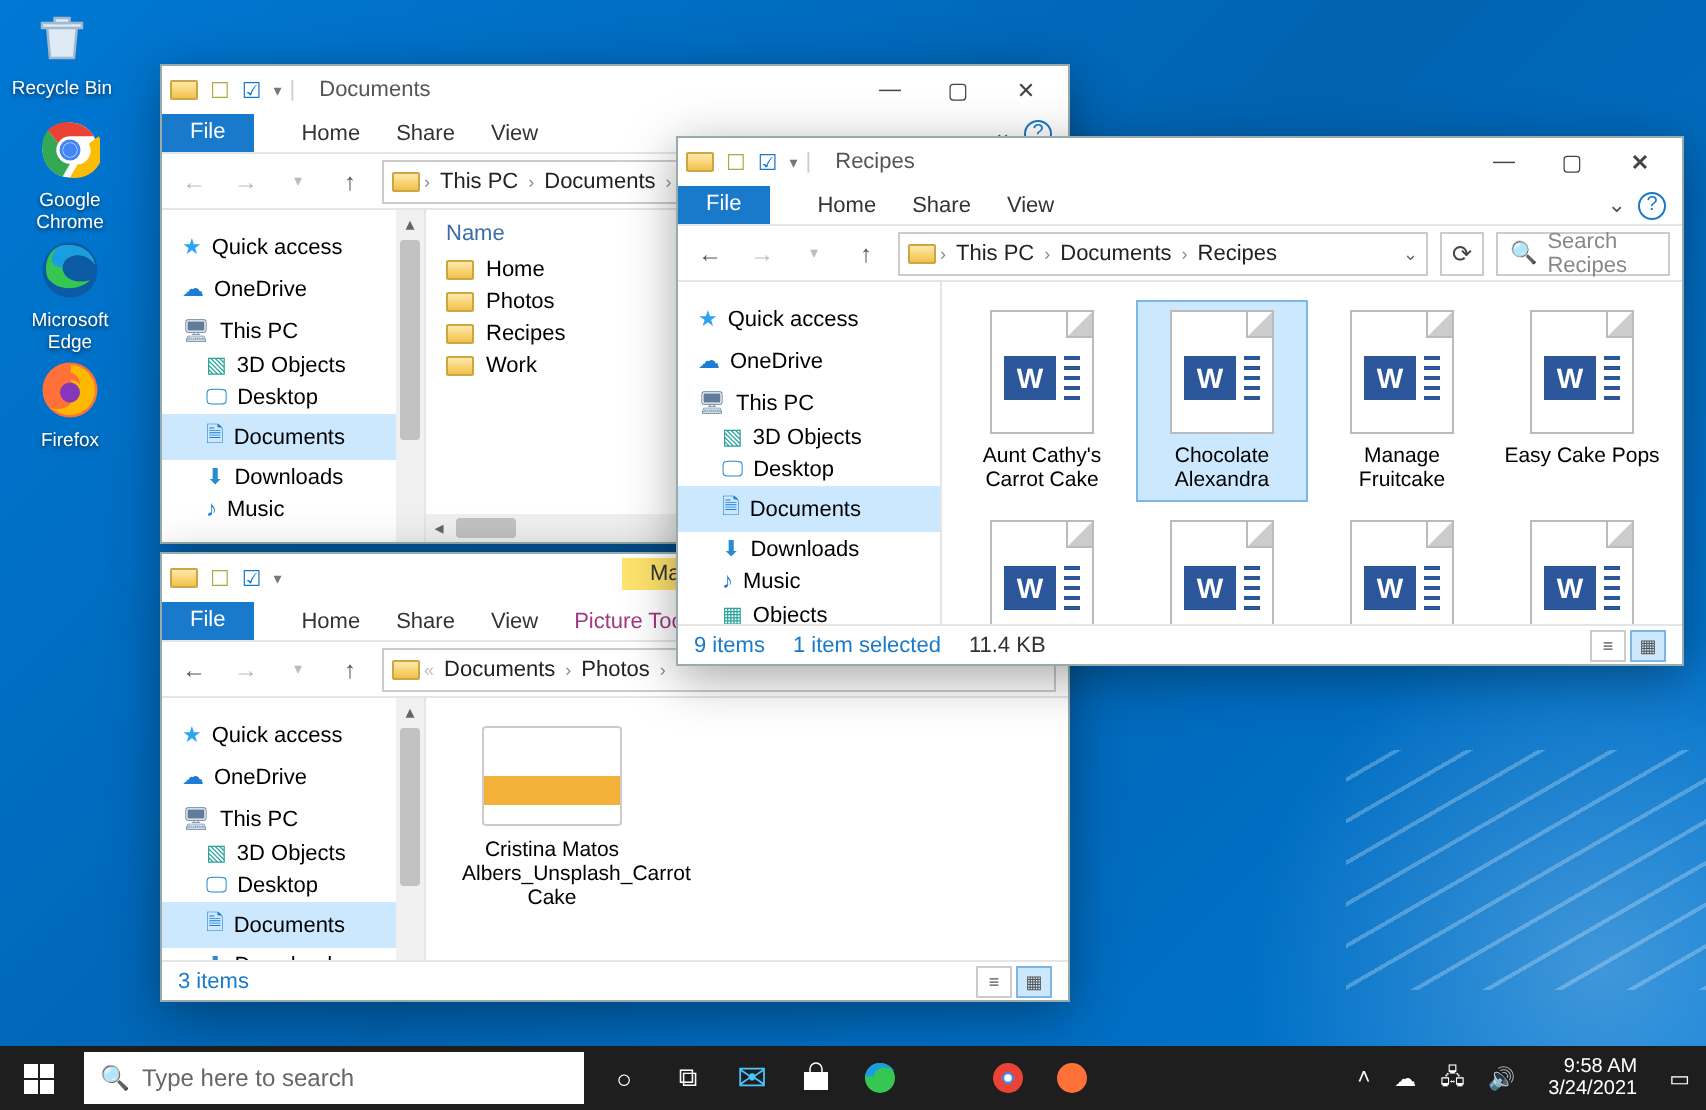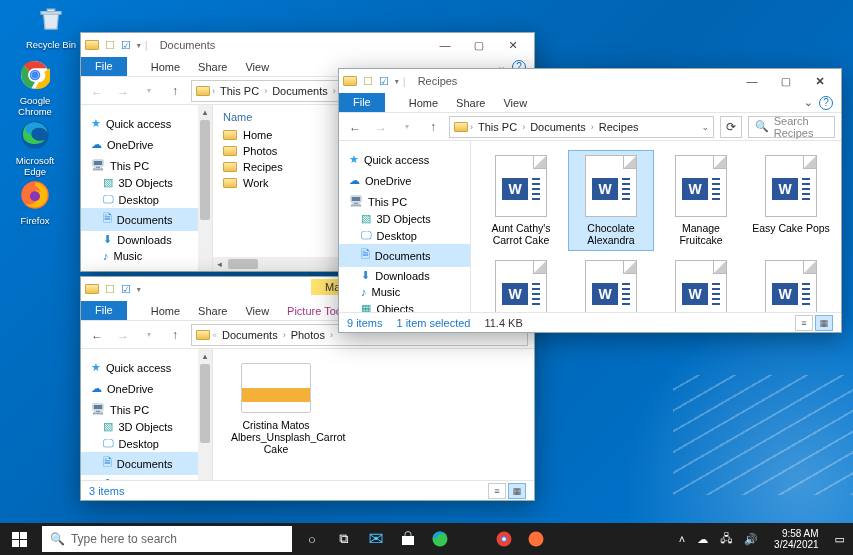--- a/index.html
+++ b/index.html
@@ -87,21 +87,21 @@
   .ic-star{color:#2ea3f2;} .ic-cloud{color:#1c7cd6;} .ic-pc{color:#5f7d99;}
   .ic-3d{color:#2aa39b;} .ic-desktop{color:#2b8ccd;} .ic-doc{color:#1c7cd6;}
   .ic-down{color:#2b8ccd;} .ic-music{color:#1c7cd6;} .ic-pic{color:#2aa39b;}
 </style>
 </head>
 <body>
 
 <div class="wallpaper-light"></div>
 <div class="wallpaper-lines"></div>
 
-<div class="desktop-icon recyclebin" style="left:20px; top:2px;">
+<div class="desktop-icon recyclebin" style="left:0; top:2px;">
   <div class="ico">
       <svg width="30" height="30" viewBox="0 0 24 24">
         <path fill="#dfeaf5" stroke="#9fb9d0" d="M6 7h12l-1.2 13H7.2z"></path>
         <path fill="#dfeaf5" stroke="#9fb9d0" d="M4 6h16v2H4z"></path>
         <path fill="#dfeaf5" stroke="#9fb9d0" d="M9 4h6v2H9z"></path>
       </svg>
     </div>
   <span>Recycle Bin</span>
 </div>
 <div class="desktop-icon" style="left:4px; top:58px;">

